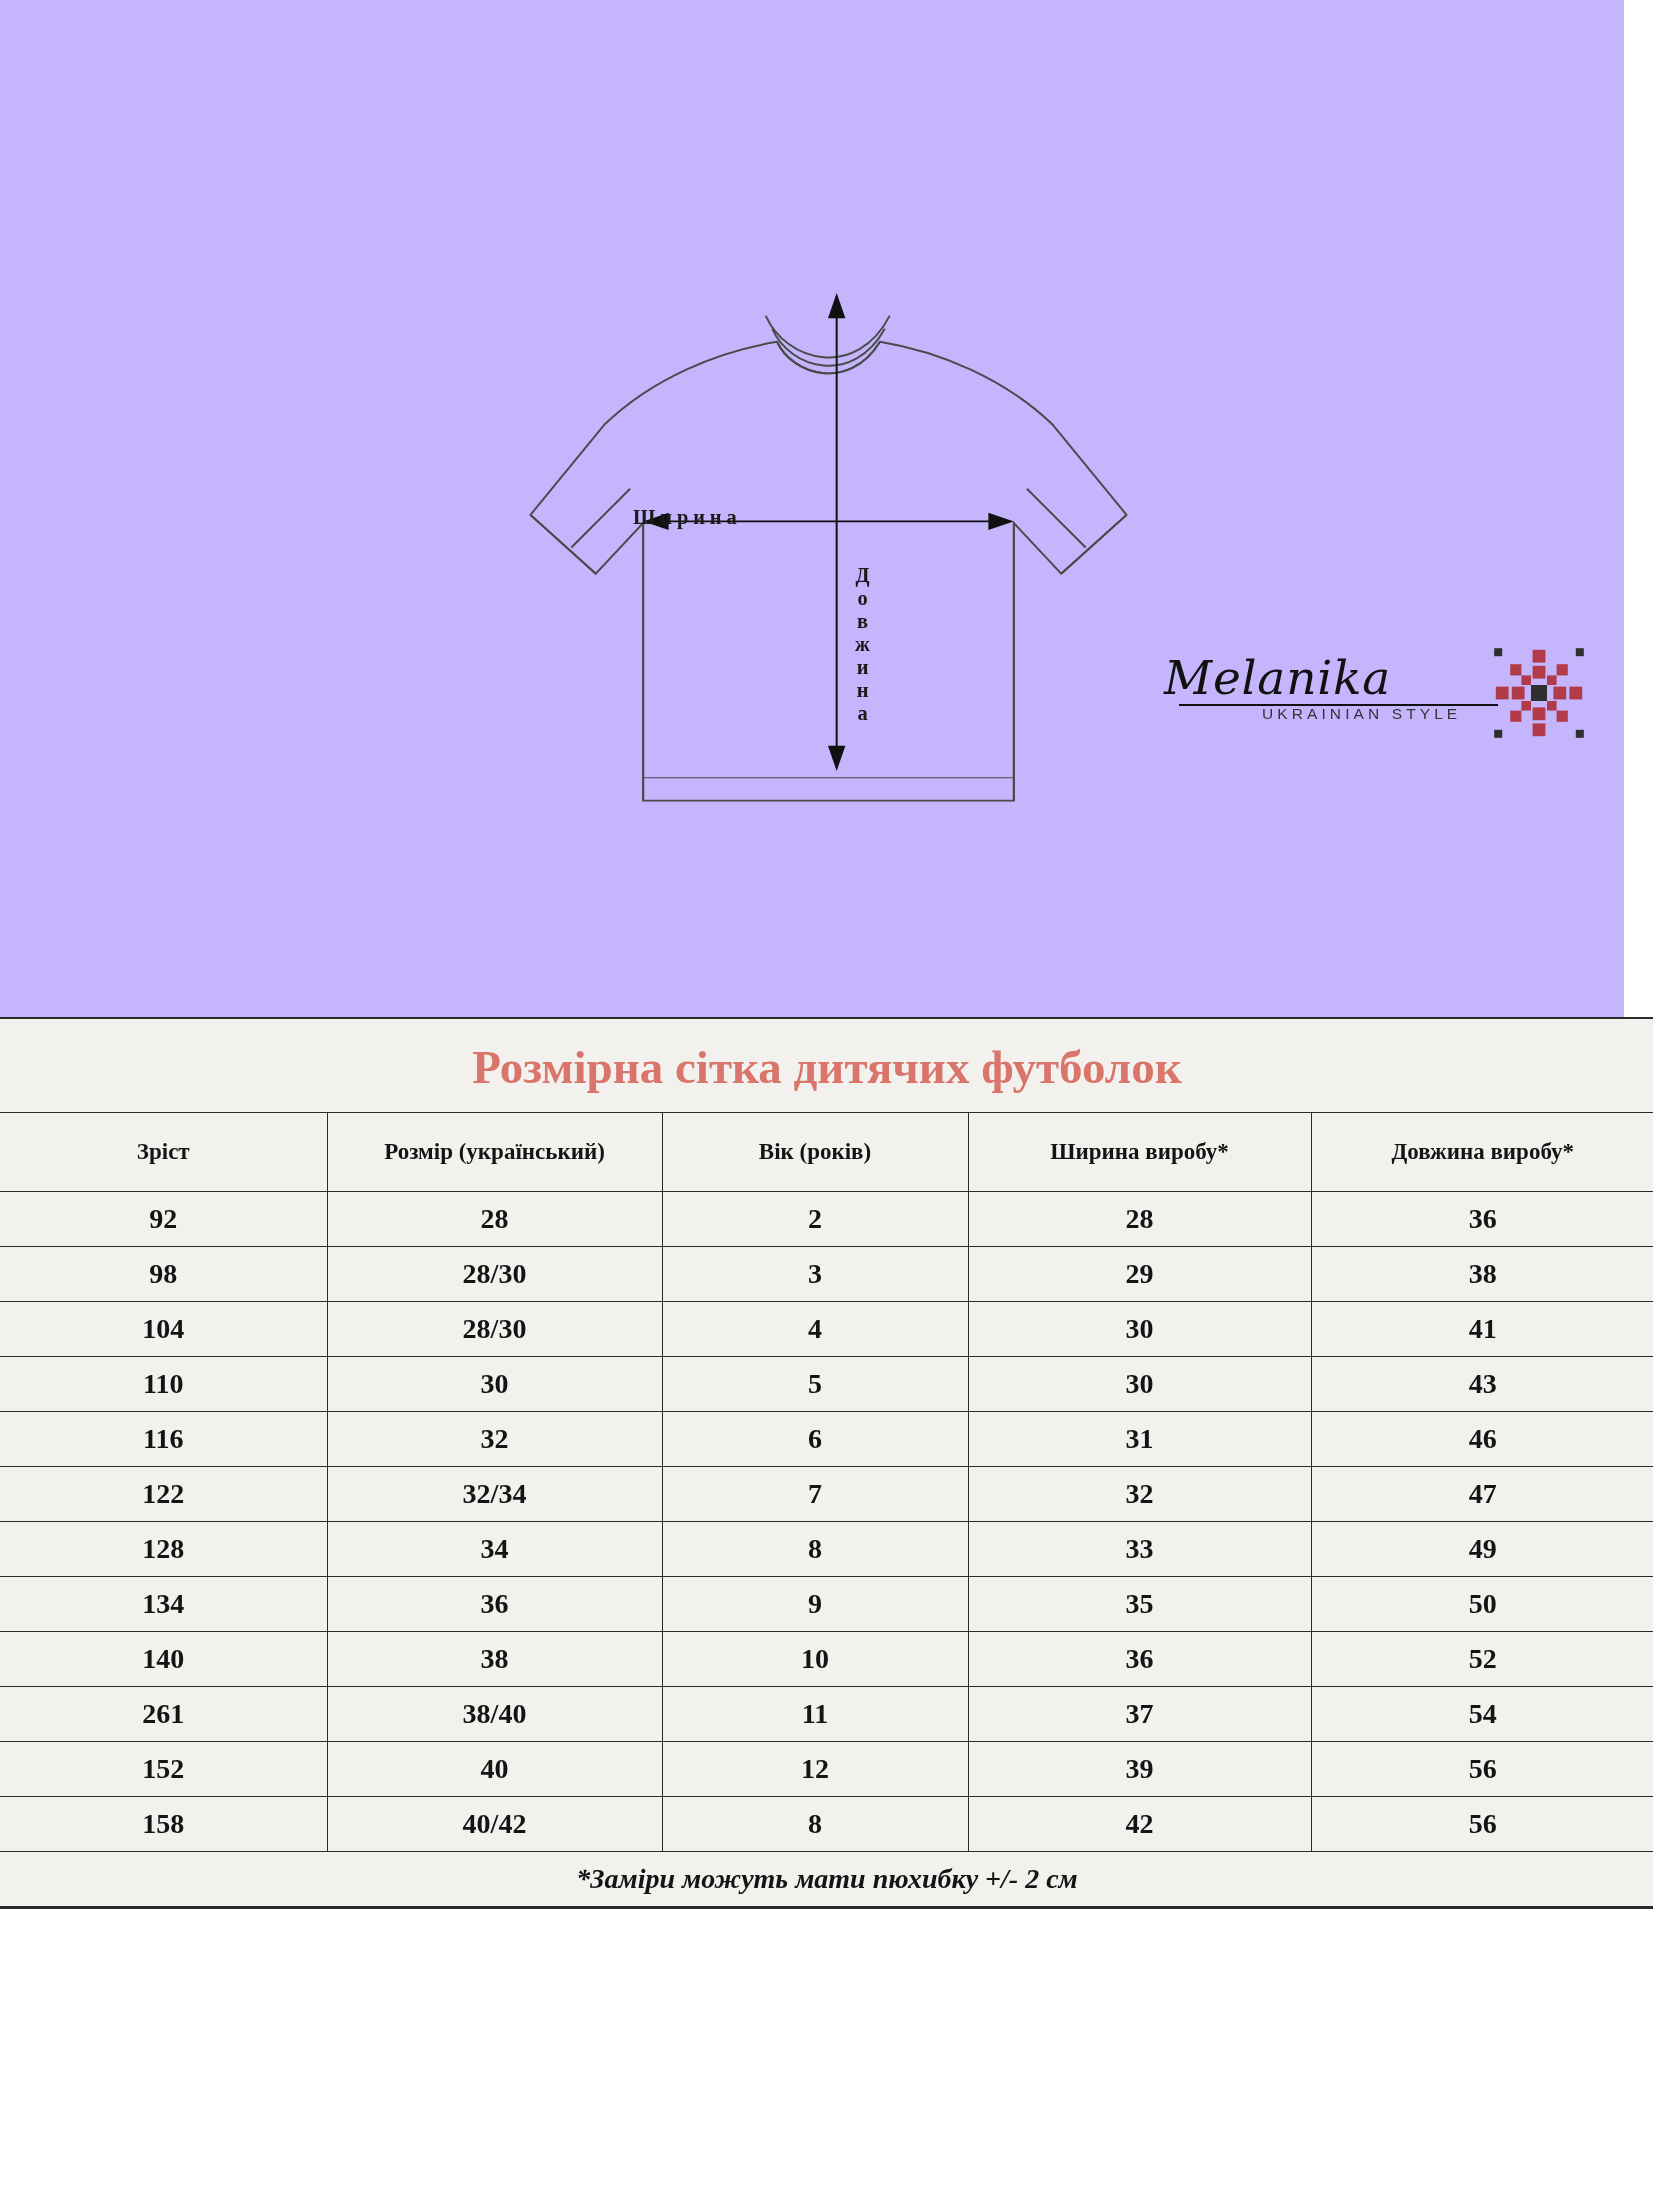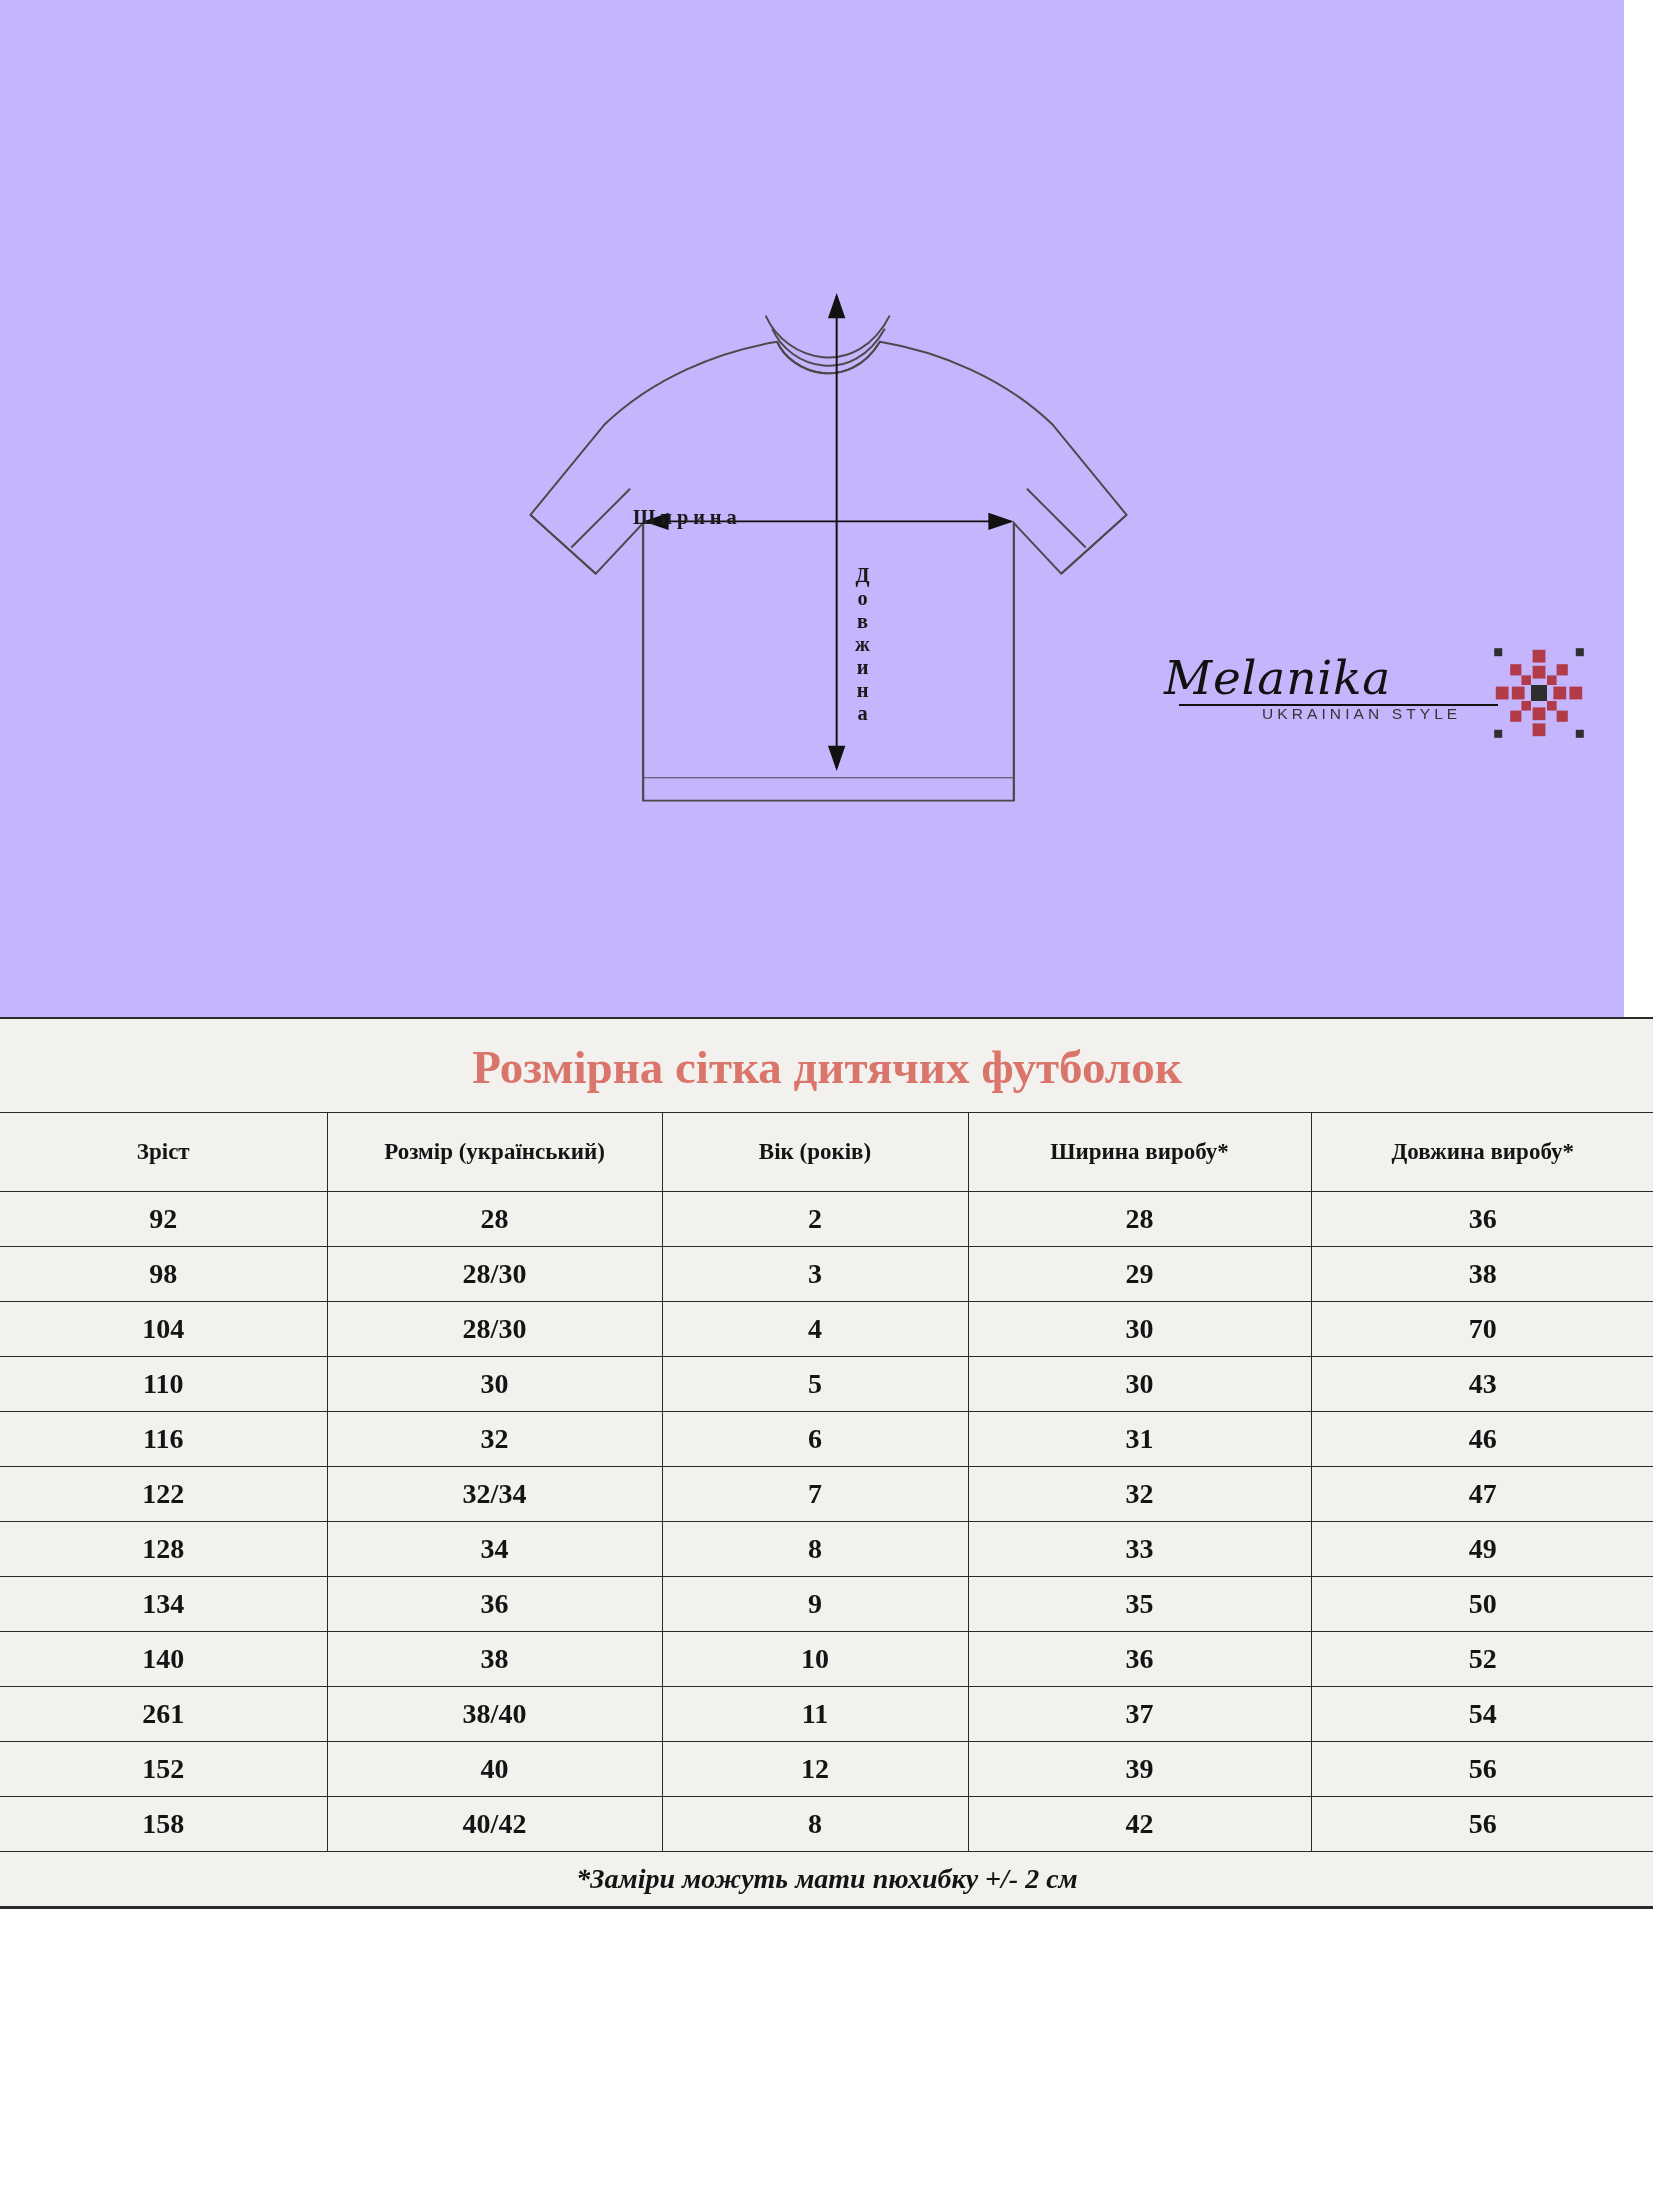--- a/index.html
+++ b/index.html
@@ -307,21 +307,21 @@
           <td>28/30</td>
           <td>3</td>
           <td>29</td>
           <td>38</td>
         </tr>
         <tr>
           <td>104</td>
           <td>28/30</td>
           <td>4</td>
           <td>30</td>
-          <td>70</td>
+          <td>41</td>
         </tr>
         <tr>
           <td>110</td>
           <td>30</td>
           <td>5</td>
           <td>30</td>
           <td>43</td>
         </tr>
         <tr>
           <td>116</td>

